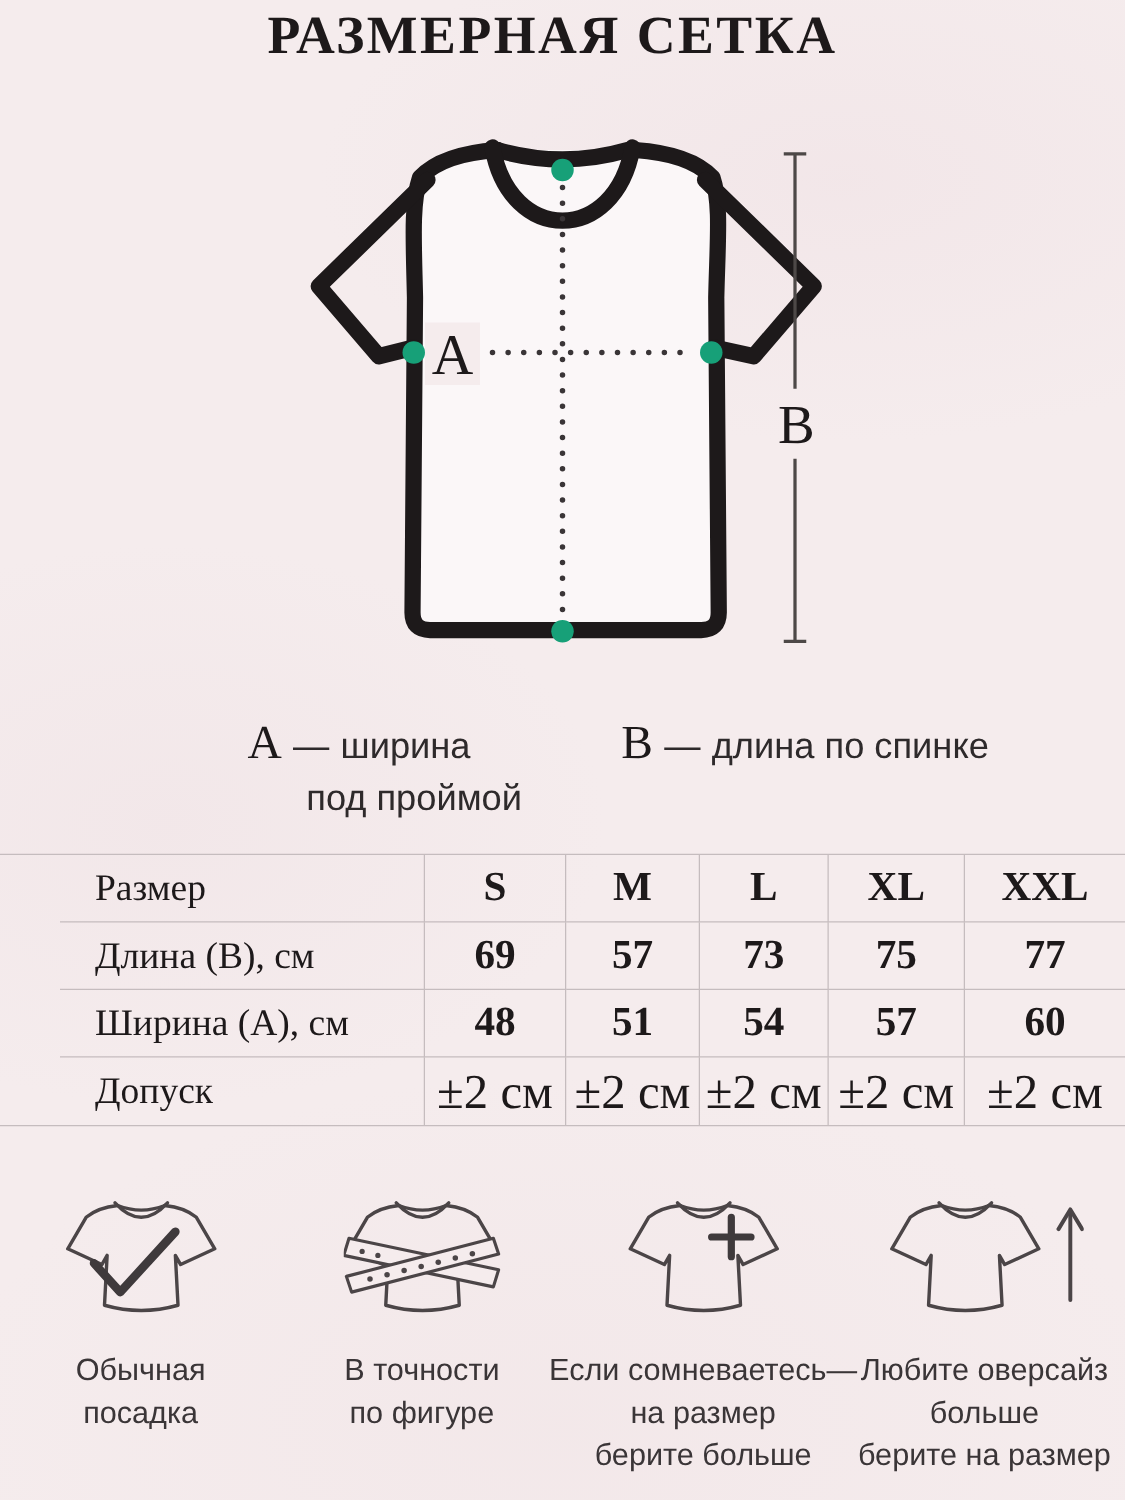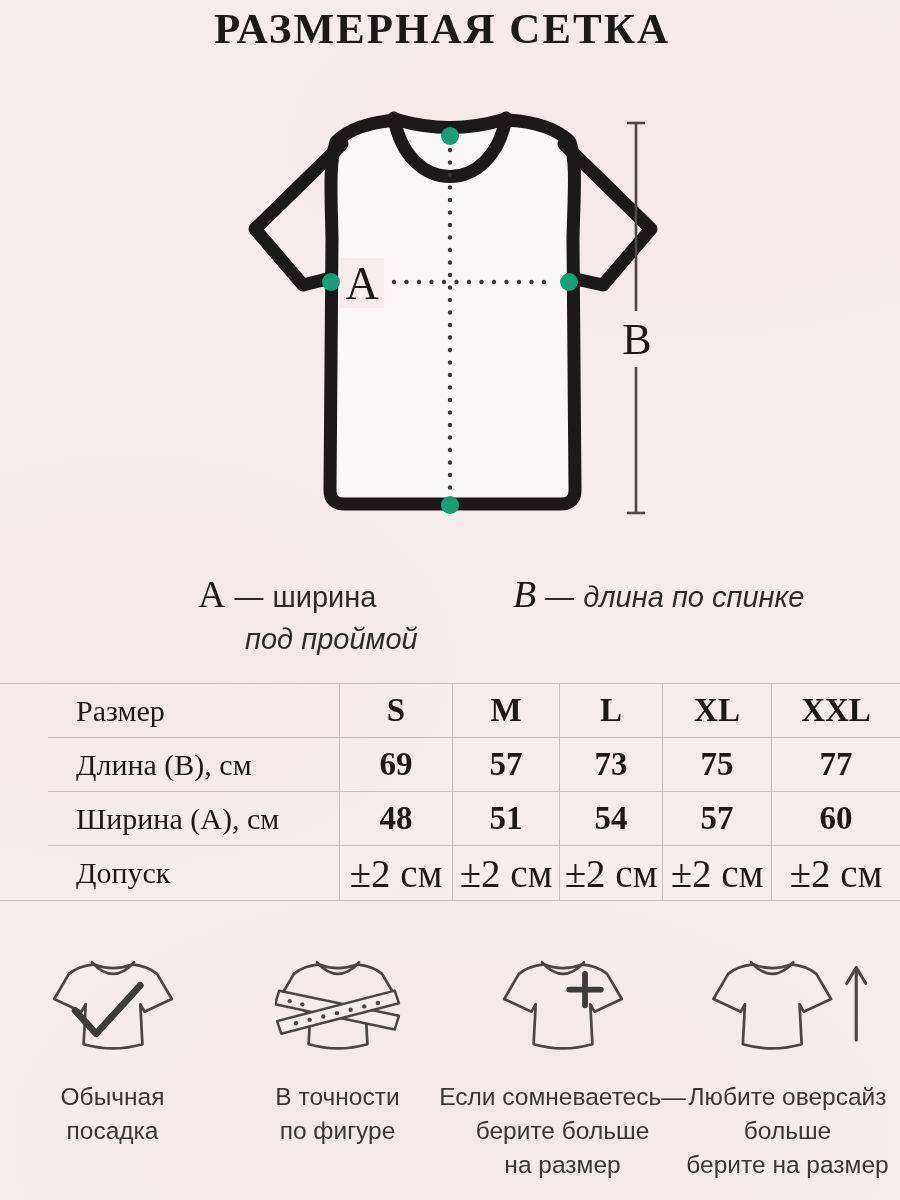--- a/index.html
+++ b/index.html
@@ -14,24 +14,24 @@
   }
   .title{
     position:absolute;top:4px;left:0;width:884px;text-align:center;margin:0;
     font-family:"Liberation Serif", serif;font-weight:bold;font-size:43px;
     letter-spacing:2px;color:#1d191a;
   }
   .diagram{position:absolute;top:88px;left:0;}
   
   .legend{position:absolute;font-size:29px;color:#2e2a2b;line-height:1.1;}
   .legend-a{left:198px;top:574px;}
-  .legend-b{left:513px;top:574px;font-style:italic;}
+  .legend-b{left:497px;top:574px;}
   .legend-letter{font-family:"Liberation Serif", serif;font-size:38px;color:#1d191a;}
   .legend-dash{margin:0 9px;}
-  .legend-line2{margin-left:47px;margin-top:8px;font-style:italic;}
+  .legend-line2{margin-left:47px;margin-top:8px;}
   
   .size-table{
     position:absolute;top:683px;left:0;width:900px;
     display:grid;grid-template-columns:340px 113px 107px 103px 109px 128px;
     grid-auto-rows:54px;
     border-top:1.5px solid #c5bcbe;border-bottom:1.5px solid #c5bcbe;
     font-family:"Liberation Serif", serif;
   }
   .cell{
     display:flex;align-items:center;justify-content:center;
@@ -197,22 +197,22 @@
 
     <div class="fit-cell">
       <div class="fit-icon">
         <svg width="126" height="105" viewBox="0 0 120 100">
           <use href="#tee-shape"></use>
           <path d="M 81 17 L 81 47 M 66 32 L 96 32" fill="none" stroke="#3f3a3c" stroke-width="5.5" stroke-linecap="round"></path>
         </svg>
       </div>
       <div class="fit-caption">
         <div>Если сомневаетесь—</div>
+        <div>на размер</div>
         <div>берите больше</div>
-        <div>на размер</div>
       </div>
     </div>
 
     <div class="fit-cell">
       <div class="fit-icon">
         <svg width="158" height="105" viewBox="0 0 150 100">
           <use href="#tee-shape"></use>
           <g fill="none" stroke="#4b4547" stroke-width="3" stroke-linecap="round" stroke-linejoin="round">
             <path d="M 140 80 L 140 14"></path>
             <path d="M 131 26 L 140 11 L 149 26"></path>

